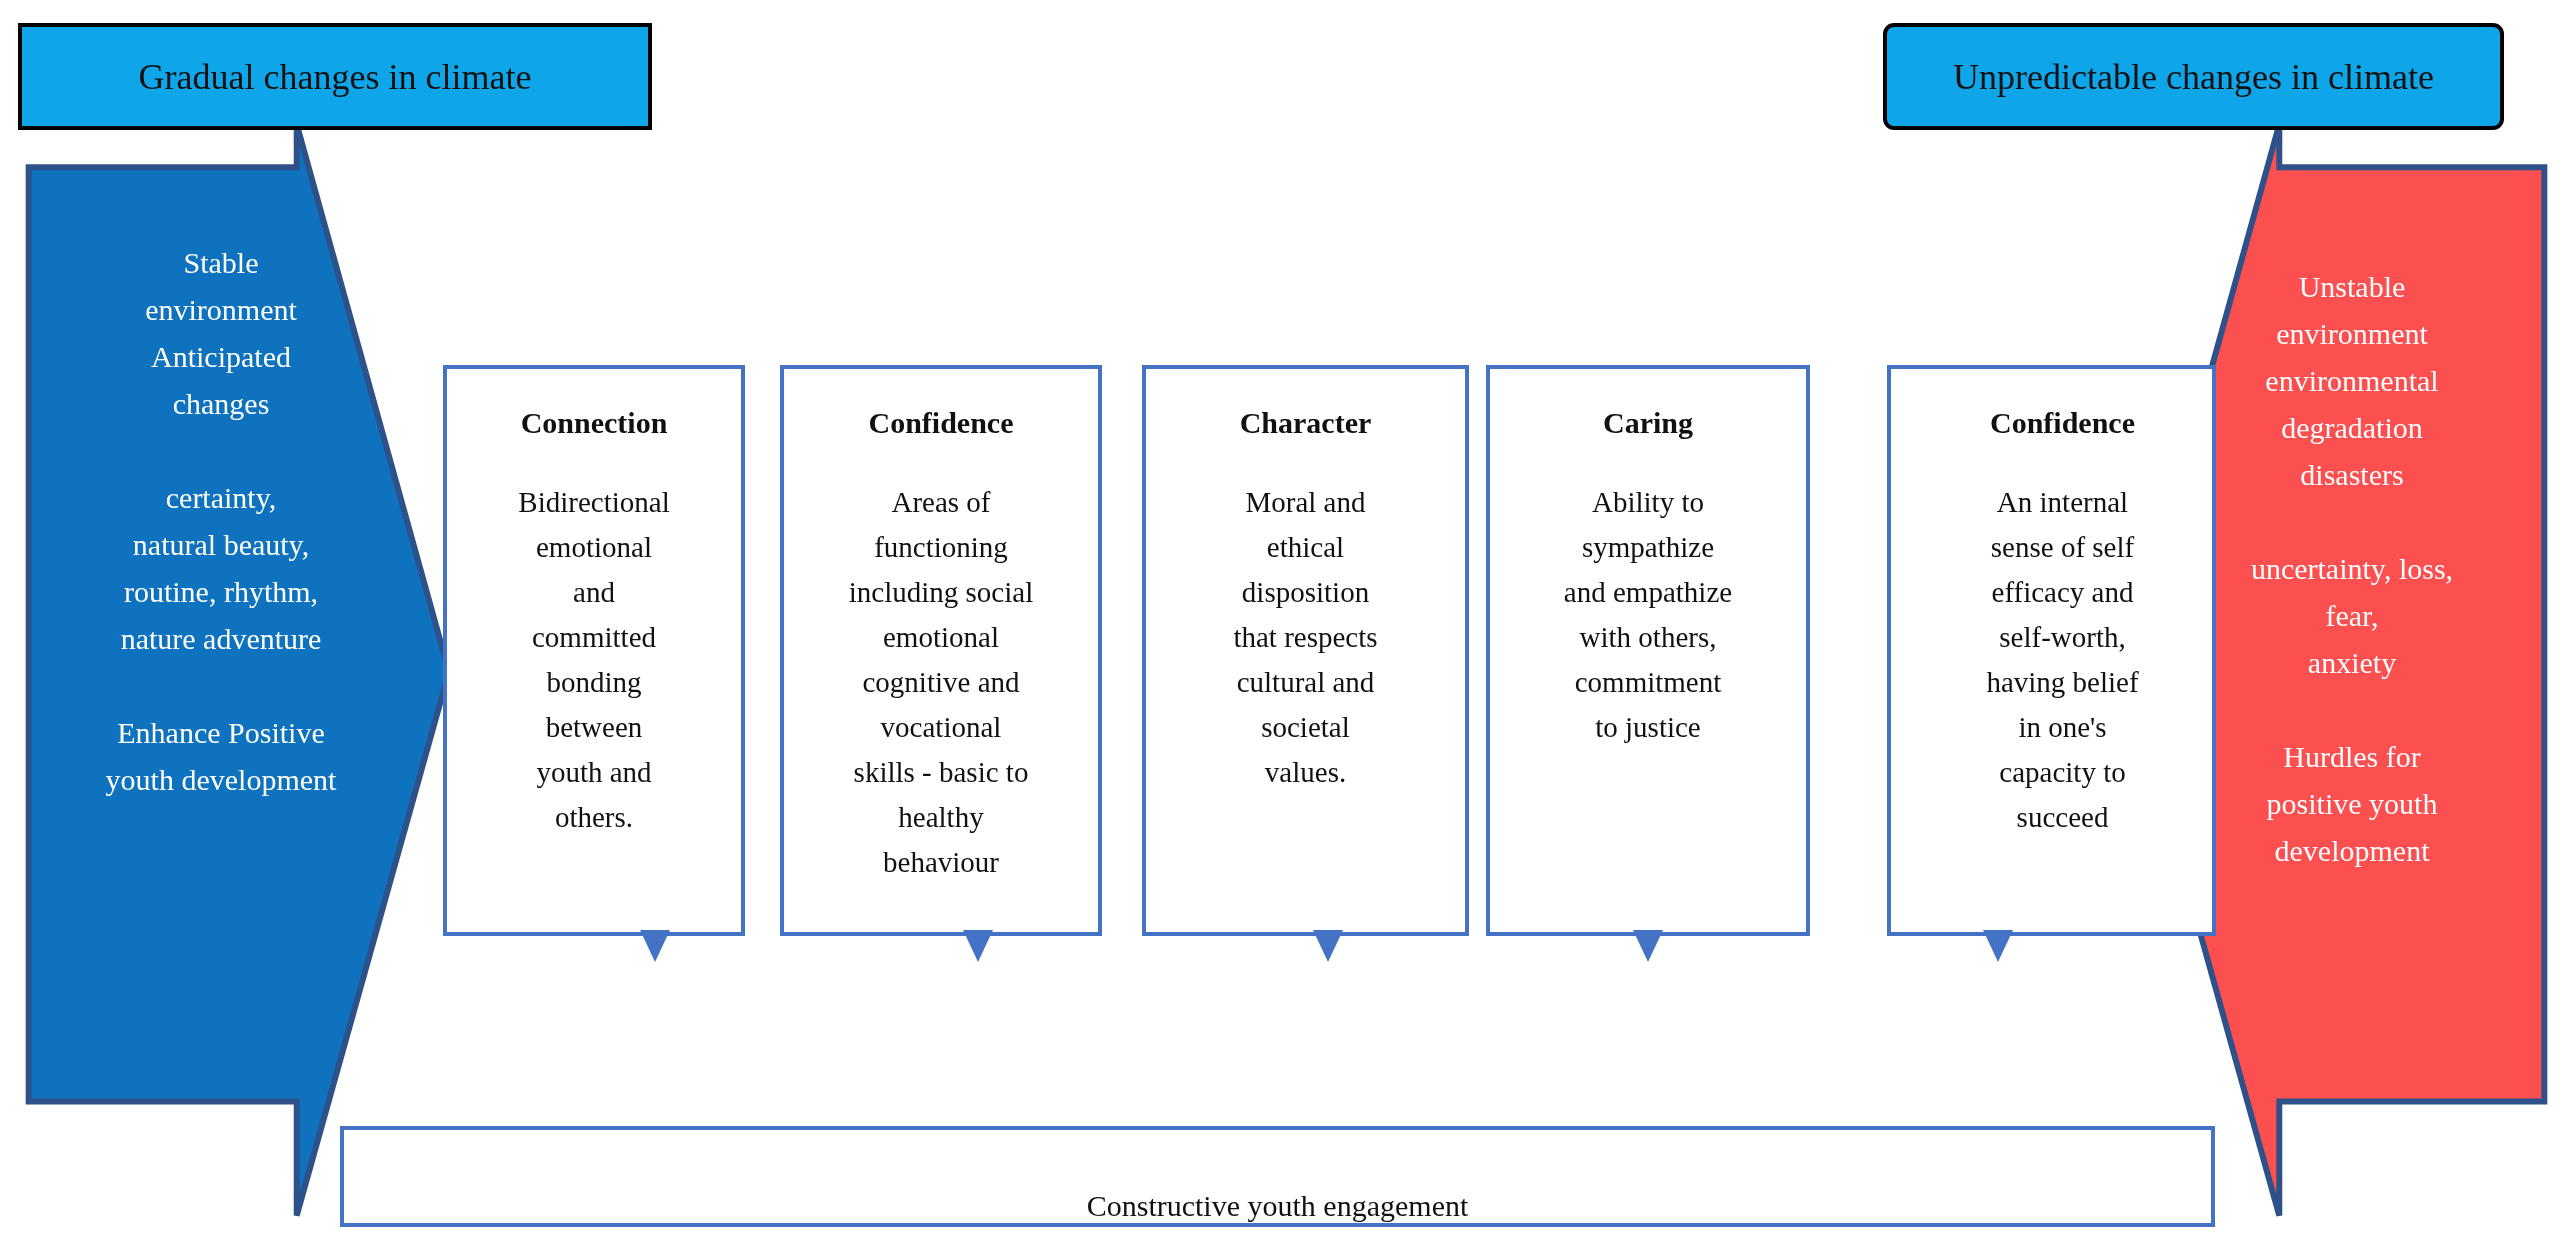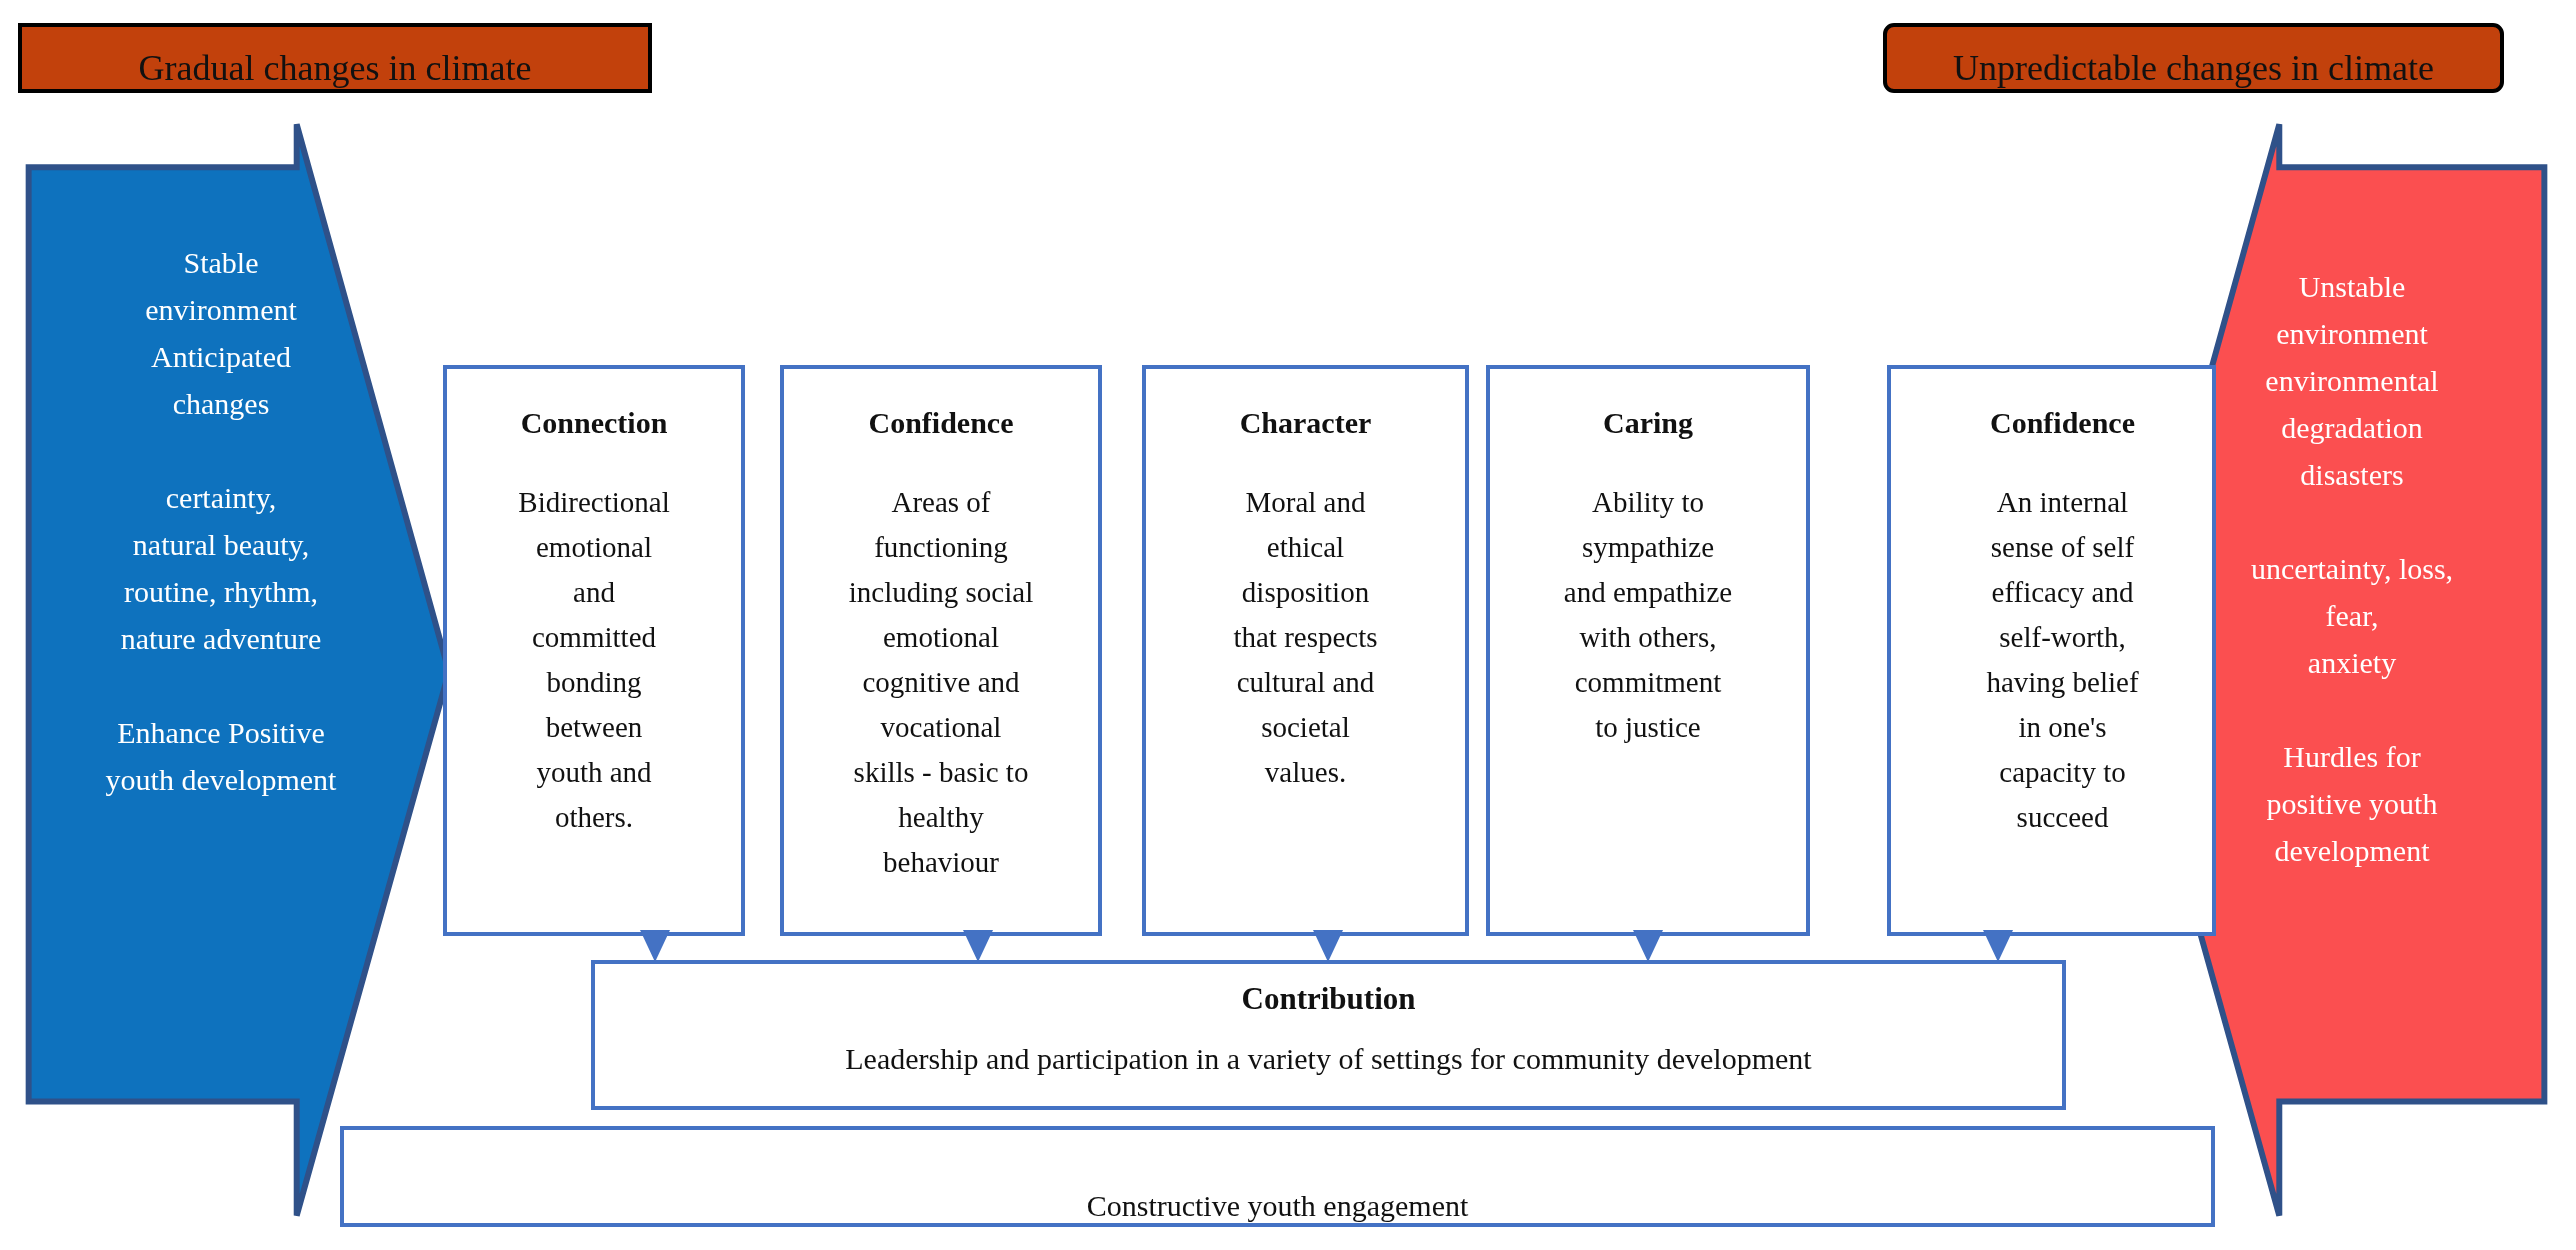--- a/index.html
+++ b/index.html
@@ -9,25 +9,25 @@
     height: 1251px;
     background: #ffffff;
     font-family: "Liberation Serif", "DejaVu Serif", serif;
     overflow: hidden;
   }
   #arrow-layer { position: absolute; inset: 0; width: 2576px; height: 1251px; }
 
   .top-label {
     position: absolute;
     top: 23px;
-    height: 70px;
+    height: 107px;
     border: 4.2px solid #000000;
-    background: #c2410c;
+    background: #0ea5e9;
     display: flex;
-    align-items: flex-end;
+    align-items: center;
     justify-content: center;
     font-size: 36px;
     color: #111111;
     box-sizing: border-box;
     z-index: 5;
   }
   #label-left  { left: 18px;   width: 634px; }
   #label-right { left: 1883px; width: 621px; border-radius: 11px; }
 
   .arrow-text {
@@ -227,23 +227,19 @@
 capacity to
 succeed</div>
   </div>
 
   <div class="down-triangle" id="tri-1"></div>
   <div class="down-triangle" id="tri-2"></div>
   <div class="down-triangle" id="tri-3"></div>
   <div class="down-triangle" id="tri-4"></div>
   <div class="down-triangle" id="tri-5"></div>
 
-  <div id="contribution-box">
-    <div class="contrib-title">Contribution</div>
-    <div class="contrib-body">Leadership and participation in a variety of settings for community development</div>
-  </div>
 
   <div id="engagement-box">
     <span>Constructive youth engagement</span>
   </div>
 
 </div>
 
 
 </body></html>

